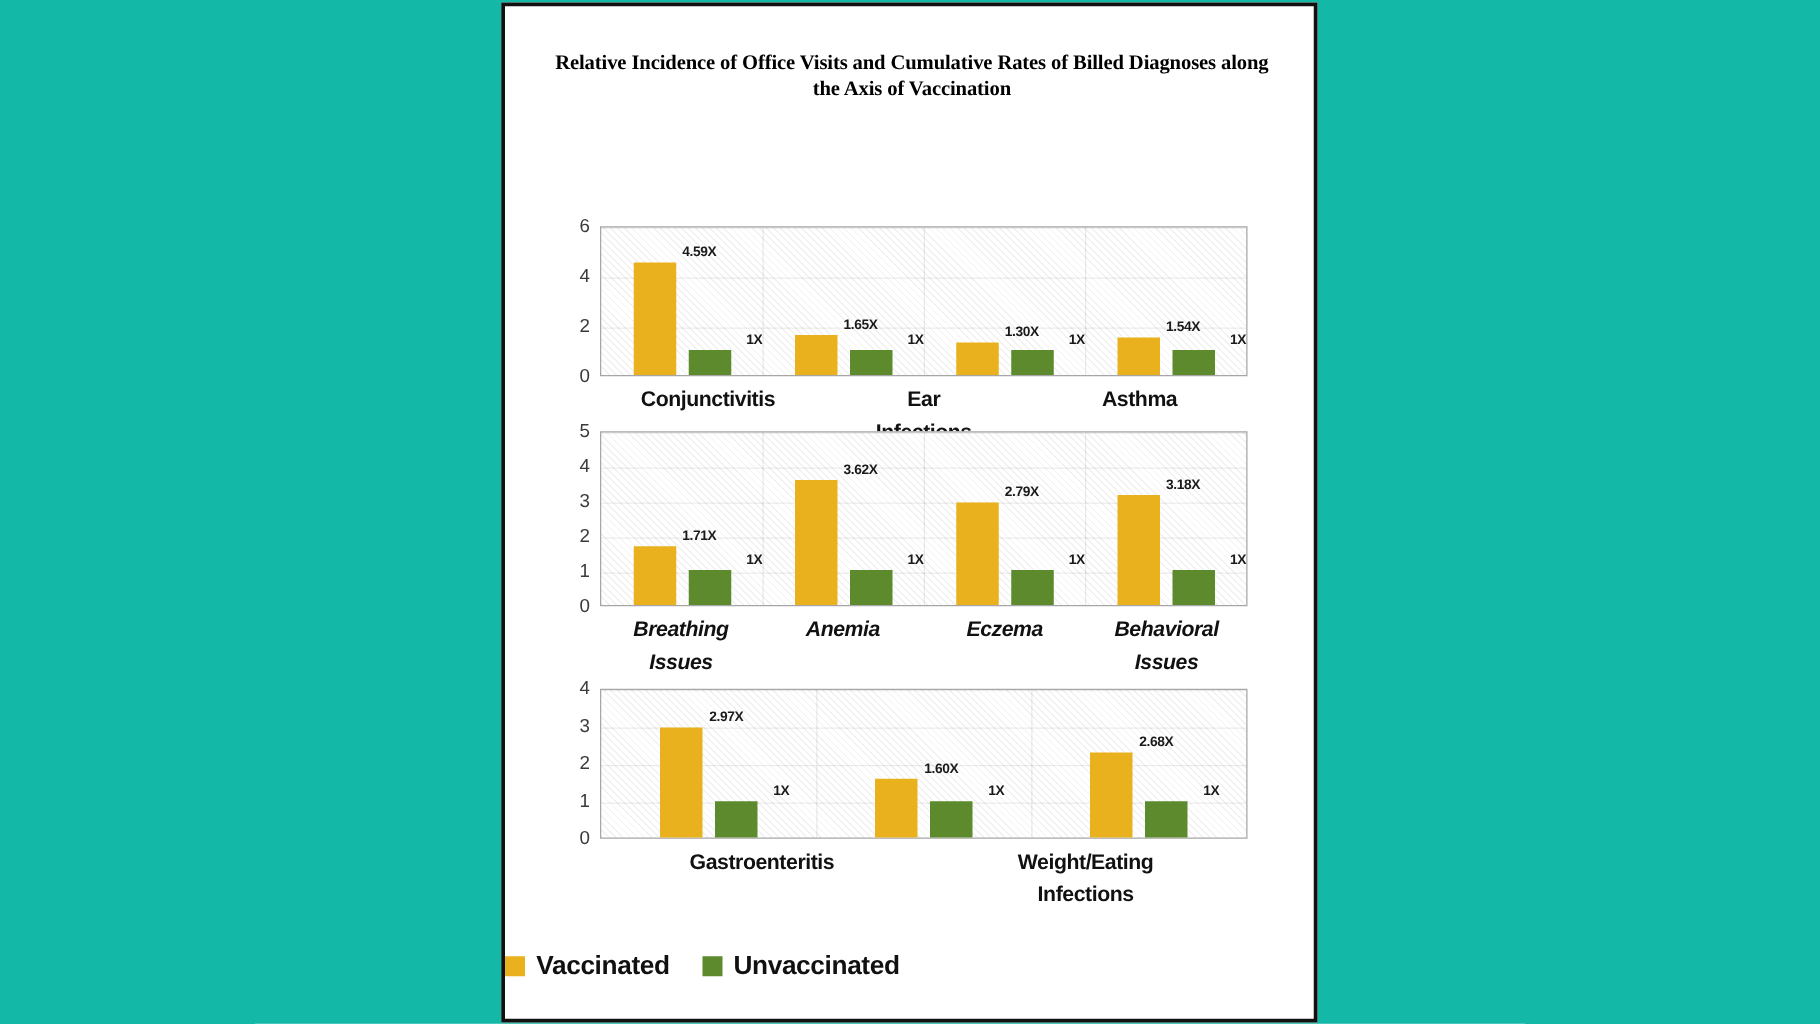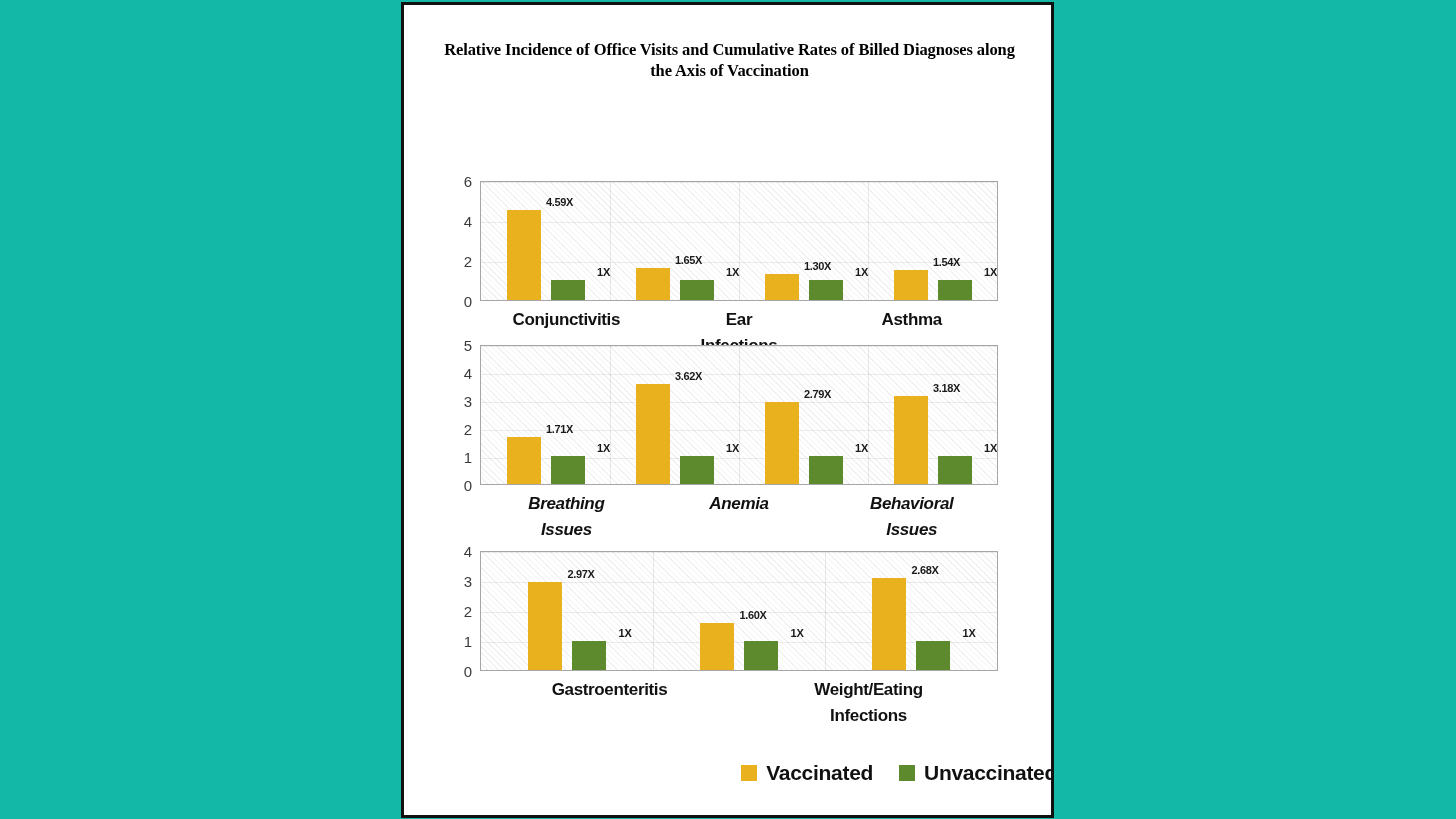--- a/index.html
+++ b/index.html
@@ -187,21 +187,21 @@
   }
   .cat .l2 { display: block; }
 
   
   .legend {
     position: absolute;
     left: 0;
     top: 756px;
     width: 653px;
     display: flex;
-    justify-content: flex-end;
+    justify-content: flex-start;
     align-items: center;
     gap: 26px;
   }
   .legend-item {
     display: flex;
     align-items: center;
     gap: 9px;
   }
   .swatch {
     width: 16px;
@@ -342,20 +342,21 @@
                   <div class="bar unvax" style="width: 34px; height: 27.6px; left: calc(50% + 5px);">
                     <span class="bar-label">1X</span>
                   </div>
                 </div>
               </div>
             </div>
           </div>
           <div class="cats" style="top: 146px; font-style: italic;">
             <div class="cat"><span>Breathing</span><span class="l2">Issues</span></div>
             <div class="cat">Anemia</div>
+            <div class="cat">Eczema</div>
             <div class="cat"><span>Behavioral</span><span class="l2">Issues</span></div>
           </div>
         </div>
       <div class="panel" id="panel-2">
           <div class="panel-body" style="height: 120px;">
             <div class="yaxis">
               <div class="ytick" style="top: 120px;">0</div>
               <div class="ytick" style="top: 90px;">1</div>
               <div class="ytick" style="top: 60px;">2</div>
               <div class="ytick" style="top: 30px;">3</div>
@@ -383,21 +384,21 @@
                 </div>
                 <div class="group">
                   <div class="bar vax" style="width: 34px; height: 47.2px; left: calc(50% - 39px);">
                     <span class="bar-label">1.60X</span>
                   </div>
                   <div class="bar unvax" style="width: 34px; height: 29.5px; left: calc(50% + 5px);">
                     <span class="bar-label">1X</span>
                   </div>
                 </div>
                 <div class="group">
-                  <div class="bar vax" style="width: 34px; height: 92px; left: calc(50% - 39px);">
+                  <div class="bar vax" style="width: 34px; height: 68px; left: calc(50% - 39px);">
                     <span class="bar-label">2.68X</span>
                   </div>
                   <div class="bar unvax" style="width: 34px; height: 29.5px; left: calc(50% + 5px);">
                     <span class="bar-label">1X</span>
                   </div>
                 </div>
               </div>
             </div>
           </div>
           <div class="cats" style="top: 126px;">

